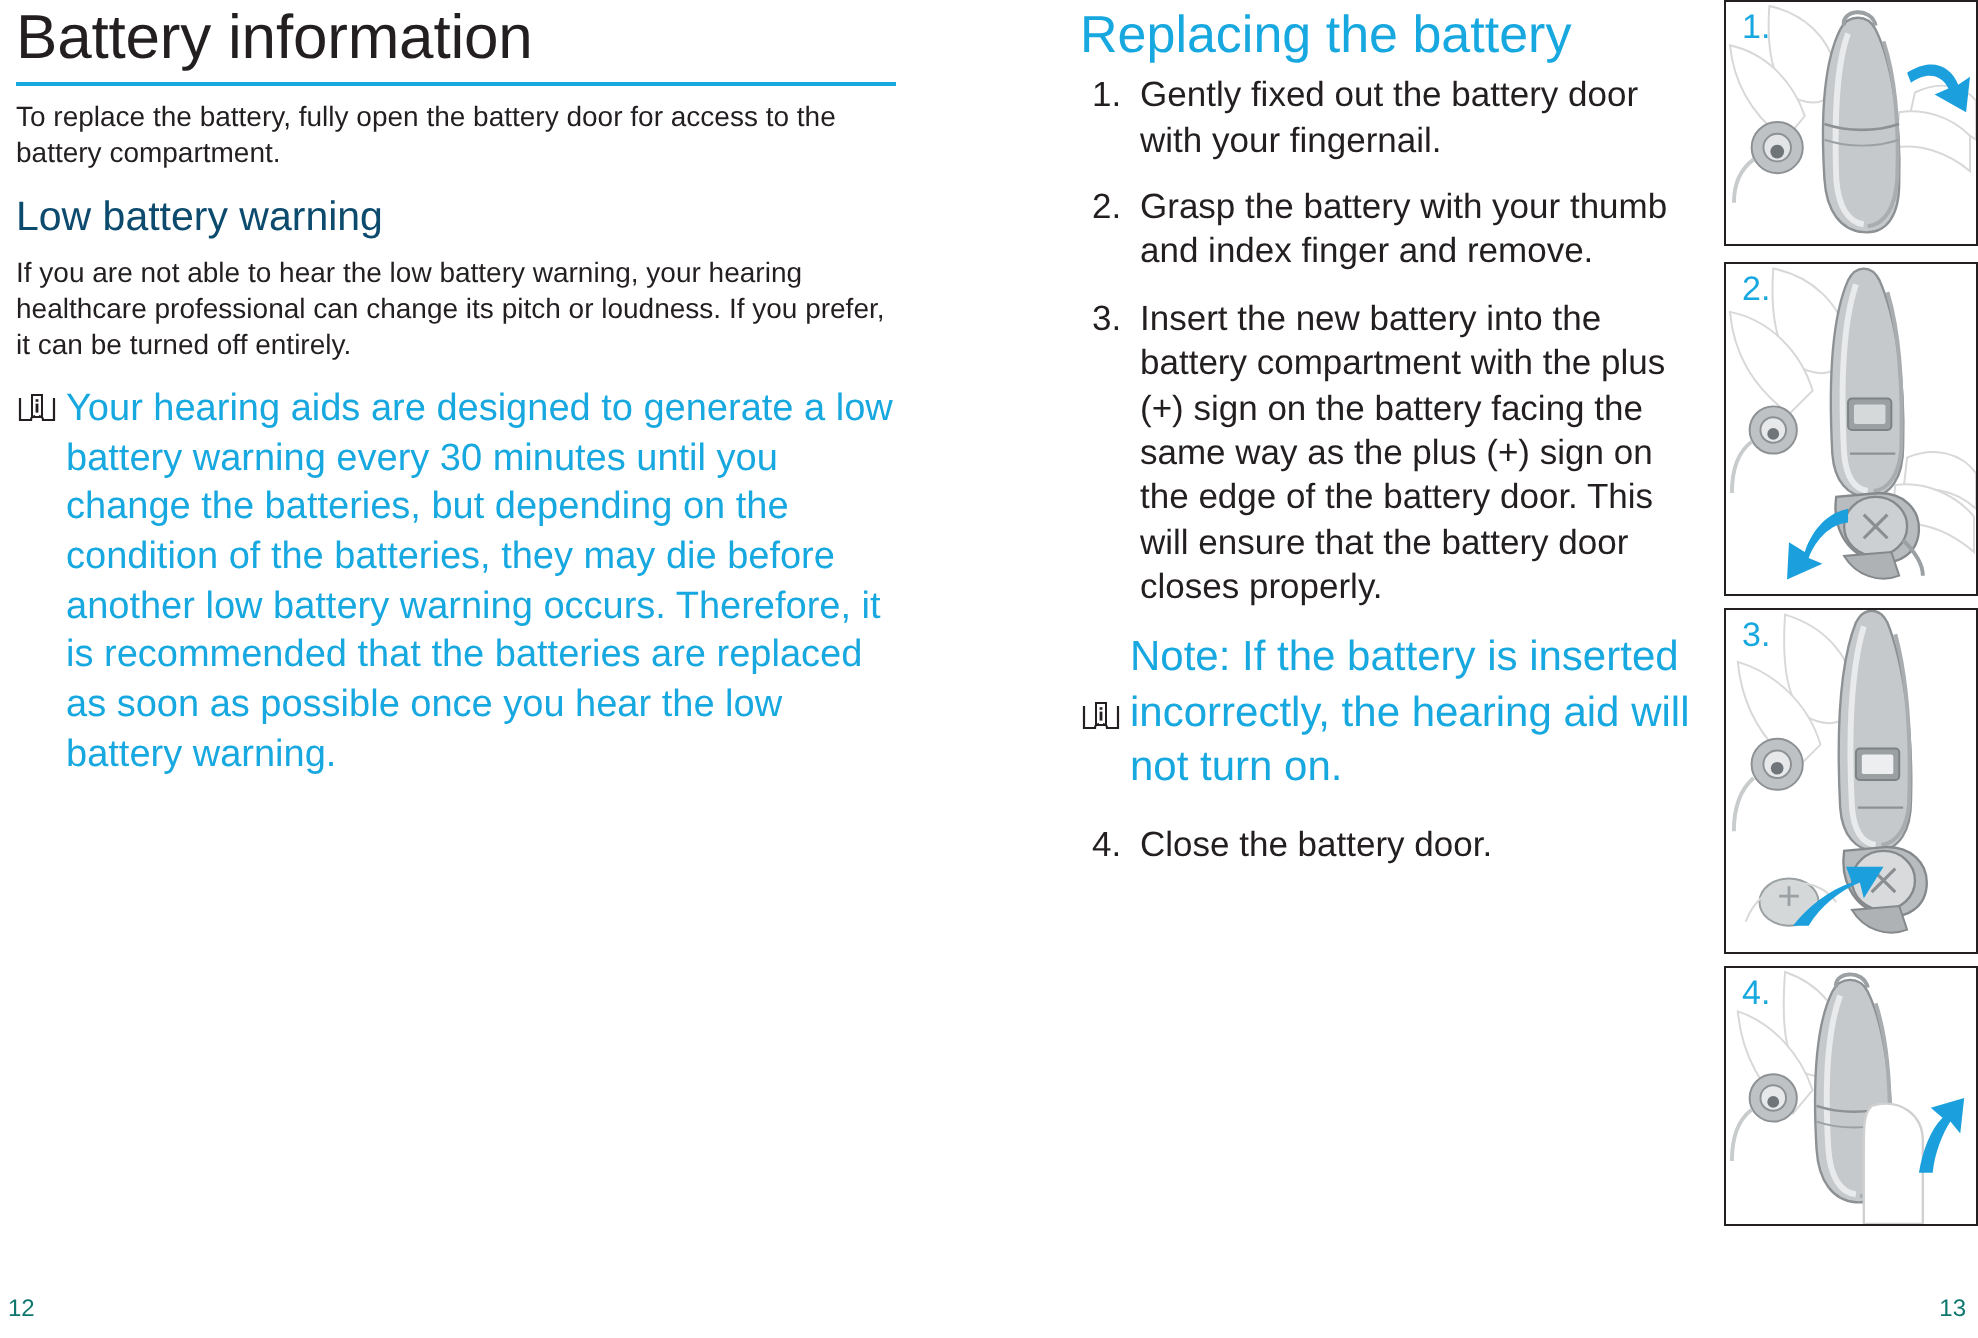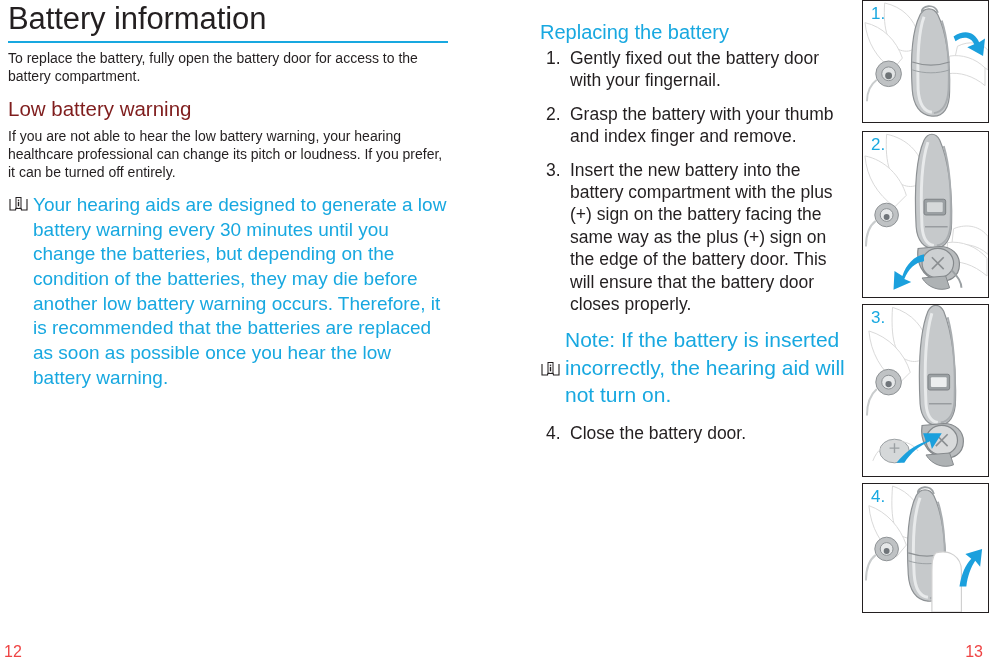--- a/index.html
+++ b/index.html
@@ -48,21 +48,21 @@
   .body-p {
     font-size: 14px;
     line-height: 1.29;
     margin: 0 0 12px 0;
     color: #231f20;
   }
 
   .sub-head {
     font-size: 20.5px;
     line-height: 1.2;
-    color: #7f1d1d;
+    color: #0c4a6e;
     margin: 3px 0 5px 0;
     font-weight: 400;
   }
 
   
   .note {
     display: flex;
     align-items: flex-start;
     color: #18a8e0;
     font-size: 19px;
@@ -81,24 +81,24 @@
 
   
   .col-right {
     position: absolute;
     left: 540px;
     top: 0;
     width: 315px;
   }
 
   .r-head {
-    font-size: 20px;
+    font-size: 26px;
     line-height: 1.2;
     color: #18a8e0;
-    margin: 20px 0 3px 0;
+    margin: 2px 0 3px 0;
     font-weight: 400;
   }
 
   ol.steps {
     list-style: none;
     margin: 0;
     padding: 0;
   }
   .step {
     display: flex;
@@ -152,22 +152,22 @@
   }
   #fig1 { top: 0;    width: 127px; height: 123px; }
   #fig2 { top: 131px; width: 127px; height: 167px; }
   #fig3 { top: 304px; width: 127px; height: 173px; }
   #fig4 { top: 483px; width: 127px; height: 130px; }
 
   
   .pagenum {
     position: absolute;
     bottom: 8px;
-    font-size: 16px;
-    color: #ef4444;
+    font-size: 12px;
+    color: #0f766e;
   }
   .pagenum.left  { left: 4px; }
   .pagenum.right { right: 6px; }
 </style>
 </head>
 <body>
 
 <div class="page">
 
   <div class="col-left">

